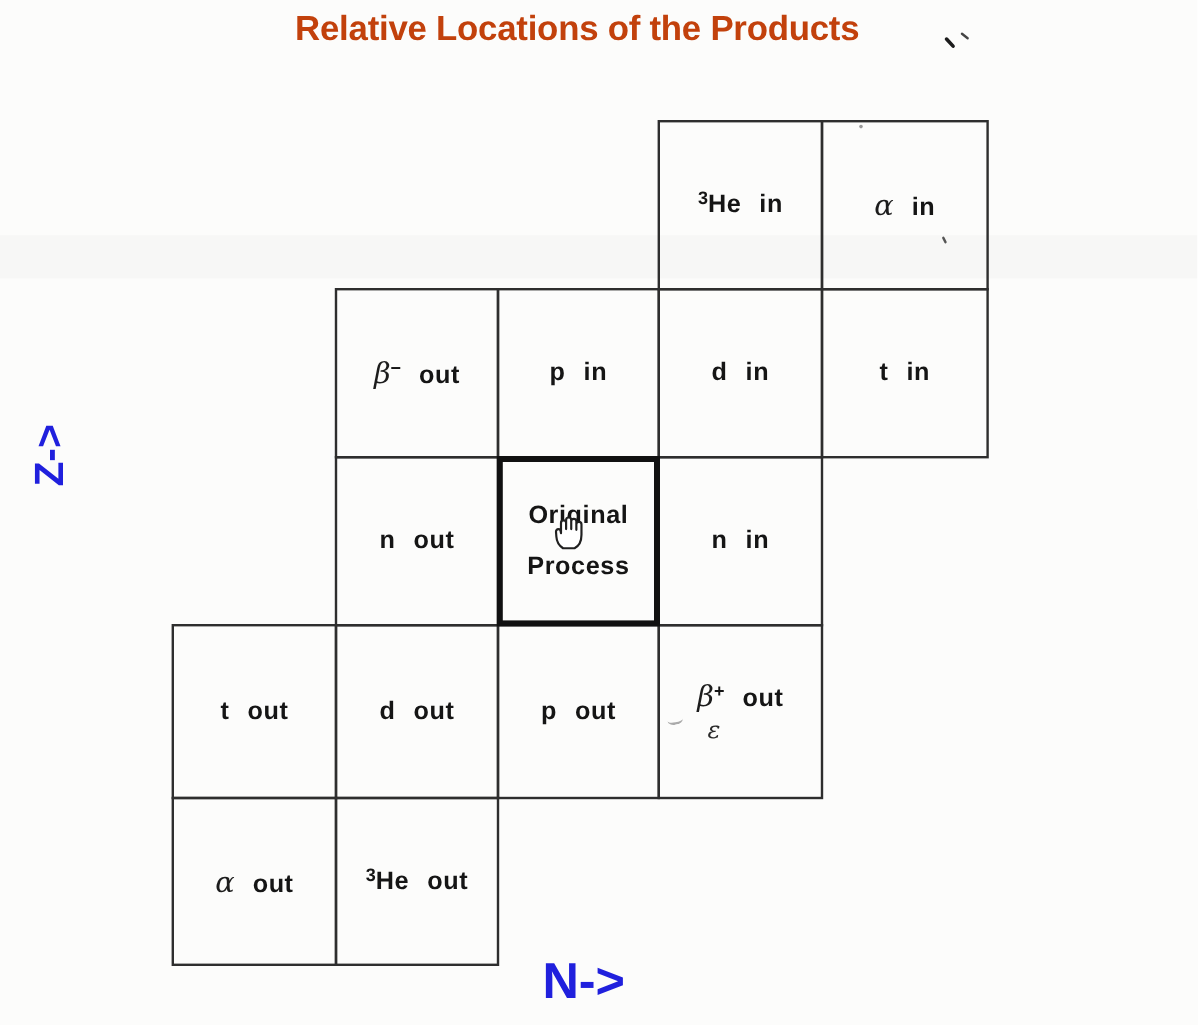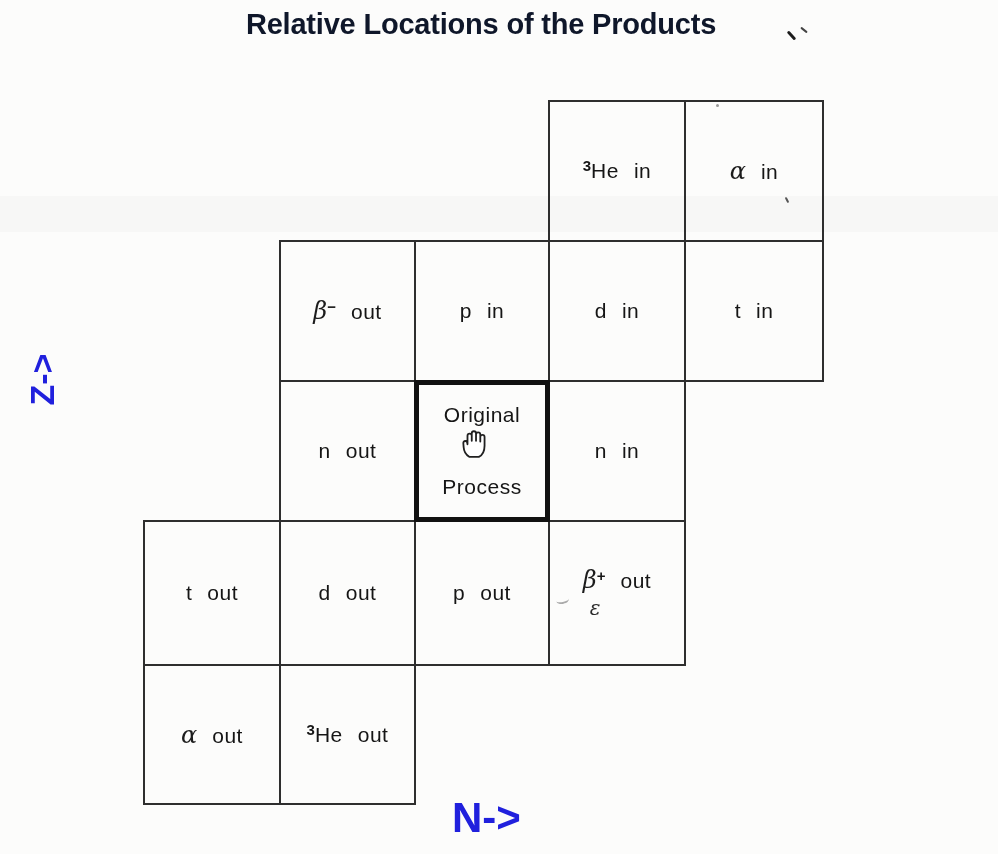--- a/index.html
+++ b/index.html
@@ -3,31 +3,31 @@
 <meta charset="utf-8">
 <style>
   html,body{margin:0;padding:0;background:#ffffff;}
   #page{position:relative;width:998px;height:854px;background:#fcfcfb;overflow:hidden;
         font-family:"Liberation Sans",sans-serif;}
   
   .scan-band{position:absolute;left:0;width:100%;background:rgba(80,80,80,0.03);}
 
   
   #title{position:absolute;top:4px;left:0;width:962px;text-align:center;
-         font-weight:bold;font-size:29px;line-height:40px;color:#0f172a;
+         font-weight:bold;font-size:29px;line-height:40px;color:#c2410c;
          letter-spacing:-0.2px;}
 
   
   #grid{position:absolute;left:0;top:0;width:100%;height:100%;}
   .cell{position:absolute;box-sizing:border-box;border:2px solid #2e2e2e;background:transparent;
         display:flex;flex-direction:column;align-items:center;justify-content:center;}
   .cell.thick{border:5px solid #111;z-index:2;}
   .cline{display:flex;align-items:baseline;white-space:pre;}
-  .cell.thick .cline{margin:24px 0;}
-  .pt-b{font-weight:normal;font-size:21px;color:#151515;letter-spacing:.5px;
+  .cell.thick .cline{margin:9px 0;}
+  .pt-b{font-weight:bold;font-size:21px;color:#151515;letter-spacing:.5px;
         font-family:"Liberation Sans",sans-serif;}
   .pt-g{font-style:italic;font-size:24px;color:#1c1c1c;font-family:"DejaVu Serif",serif;}
   .pt-sup{font-weight:bold;font-size:15px;color:#151515;position:relative;top:-7px;
           font-family:"Liberation Sans",sans-serif;}
   .pt-gap{display:inline-block;width:15px;}
   .cline.sub{margin-top:2px;transform:translateX(-22px);}
   .cline.sub .pt-g{font-size:20px;color:#2a2a2a;}
 
   
   .hand{position:absolute;left:40px;top:42px;width:30px;height:32px;display:block;}

